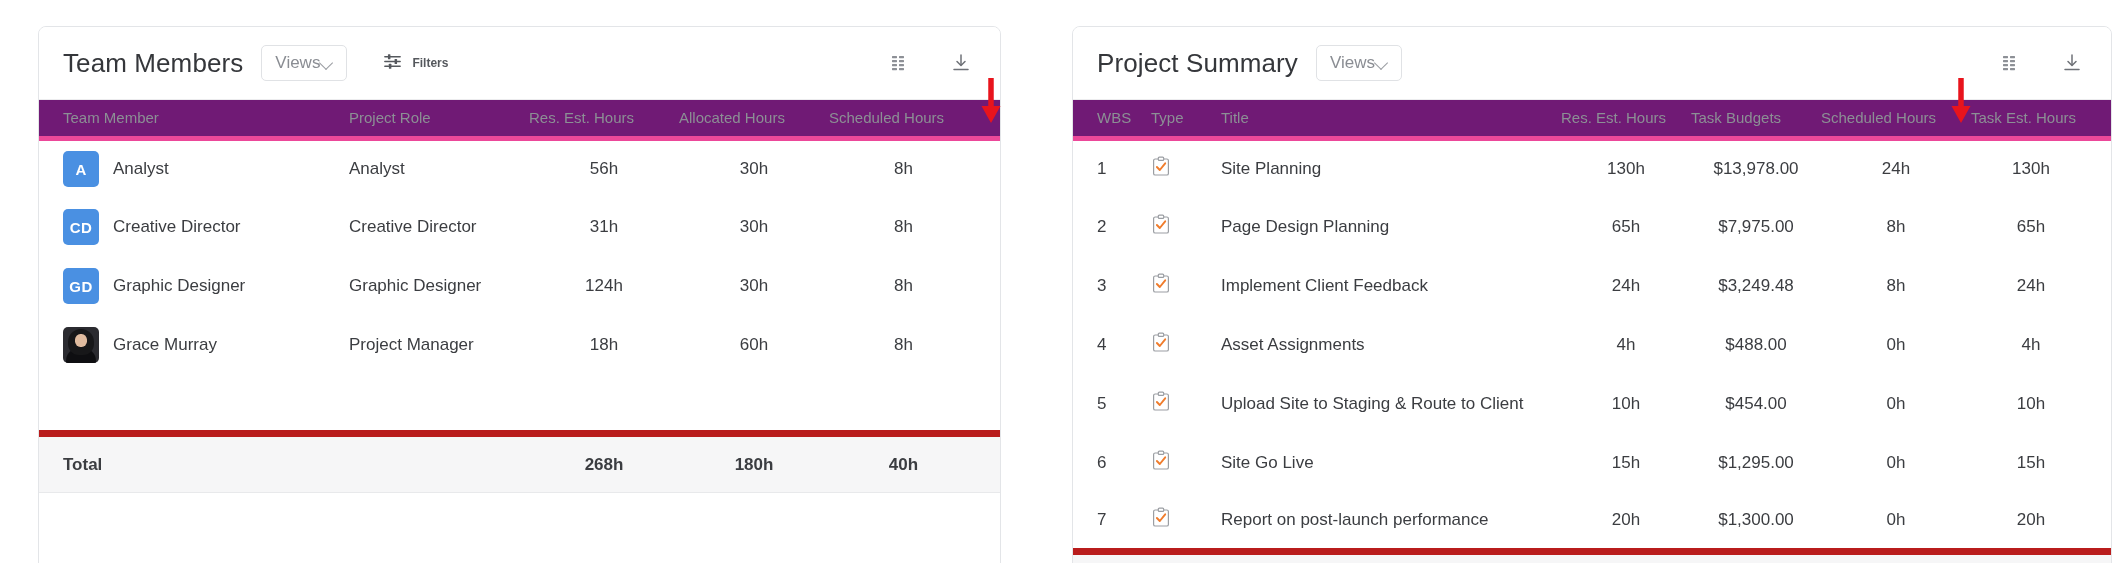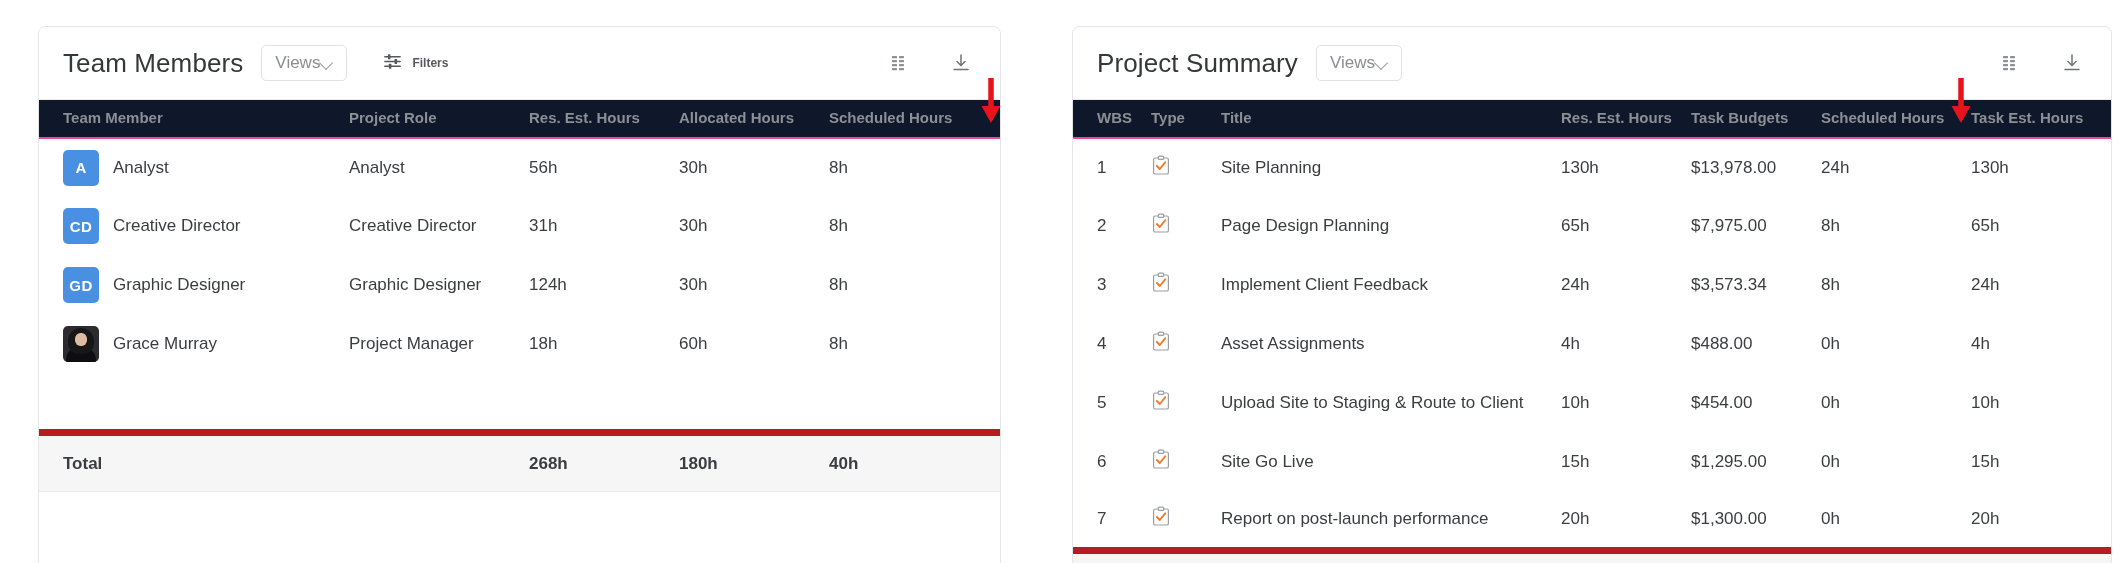--- a/index.html
+++ b/index.html
@@ -100,40 +100,40 @@
     cursor: pointer;
   }
 
   
   table.grid {
     width: 100%;
     border-collapse: collapse;
     table-layout: fixed;
   }
   table.grid thead th {
-    background: #0f172a;
+    background: #701a75;
     font-size: 15px;
-    font-weight: 700;
+    font-weight: 400;
     color: #8c8f95;
     text-align: left;
     padding: 9px 0 10px 0;
     height: 38px;
     border-top: 1px solid #ececee;
-    border-bottom: 2px solid #ec4899;
+    border-bottom: 5px solid #ec4899;
     white-space: nowrap;
   }
   table.grid tbody td {
     font-size: 17px;
     color: #3b3d41;
     padding: 0;
     height: 59px;
     vertical-align: middle;
     white-space: nowrap;
   }
-  .num { text-align: left; }
+  .num { text-align: center; }
   tr.total-row td {
     background: #f6f6f7;
     font-weight: 700;
     color: #303236;
     font-size: 17px;
     height: 46px;
     border-top: 7px solid #b91c1c;
     border-bottom: 1px solid #e8e9eb;
   }
   .pad-l { padding-left: 24px !important; }
@@ -460,21 +460,21 @@
             <span class="task-icon">
               <svg width="20" height="21" viewBox="0 0 20 21">
                 <rect x="2.6" y="3" width="14.8" height="16" rx="1.6" fill="#fff" stroke="#9b9ea3" stroke-width="1.2"></rect>
                 <rect x="7.3" y="1.2" width="5.4" height="3.2" rx="1" fill="#fff" stroke="#9b9ea3" stroke-width="1.2"></rect>
                 <polyline points="5.9,11 8.8,14 14.2,7.3" fill="none" stroke="#f07c2c" stroke-width="1.9" stroke-linecap="round" stroke-linejoin="round"></polyline>
               </svg>
             </span>
           </td>
           <td>Implement Client Feedback</td>
           <td class="num">24h</td>
-          <td class="num">$3,573.34</td>
+          <td class="num">$3,249.48</td>
           <td class="num">8h</td>
           <td class="num pad-r">24h</td>
         </tr>
 
         <tr>
           <td class="pad-l">4</td>
           <td>
             <span class="task-icon">
               <svg width="20" height="21" viewBox="0 0 20 21">
                 <rect x="2.6" y="3" width="14.8" height="16" rx="1.6" fill="#fff" stroke="#9b9ea3" stroke-width="1.2"></rect>

